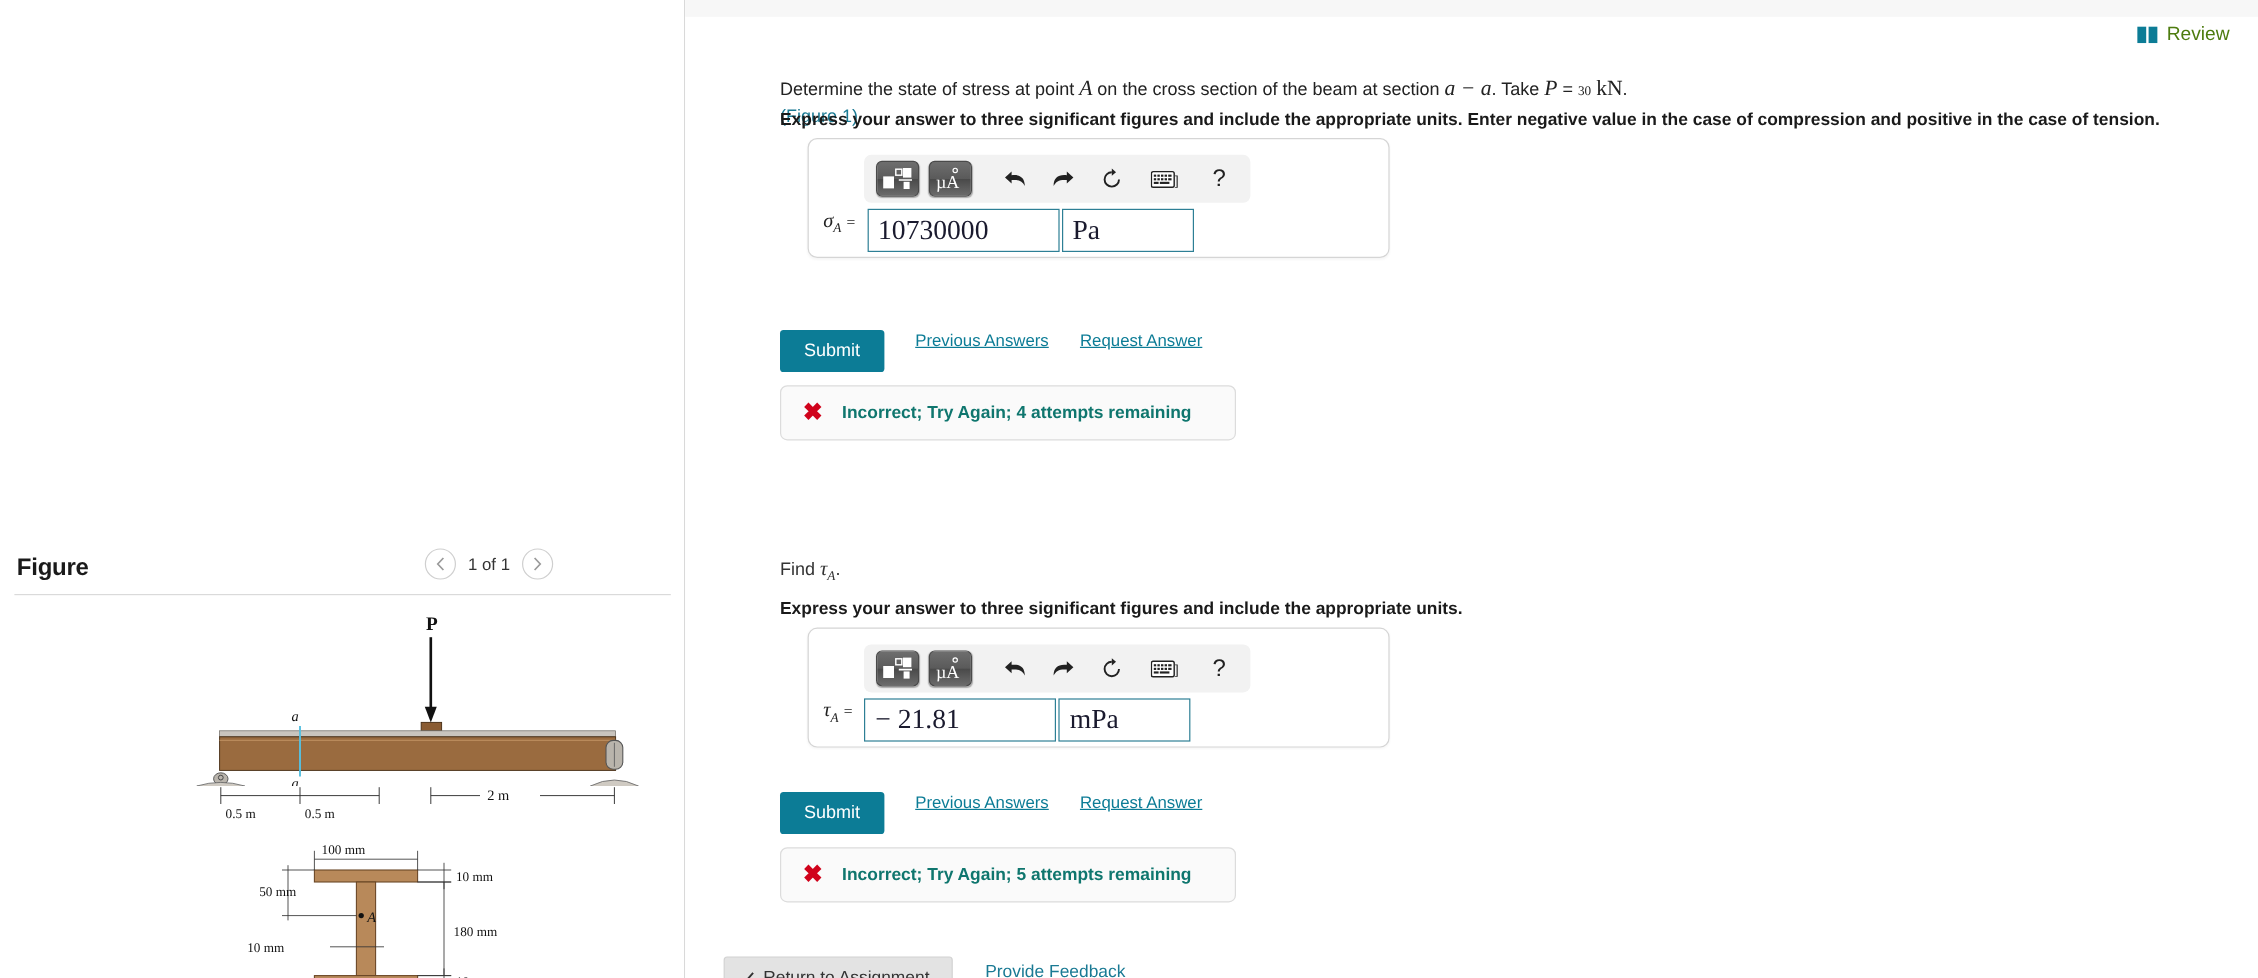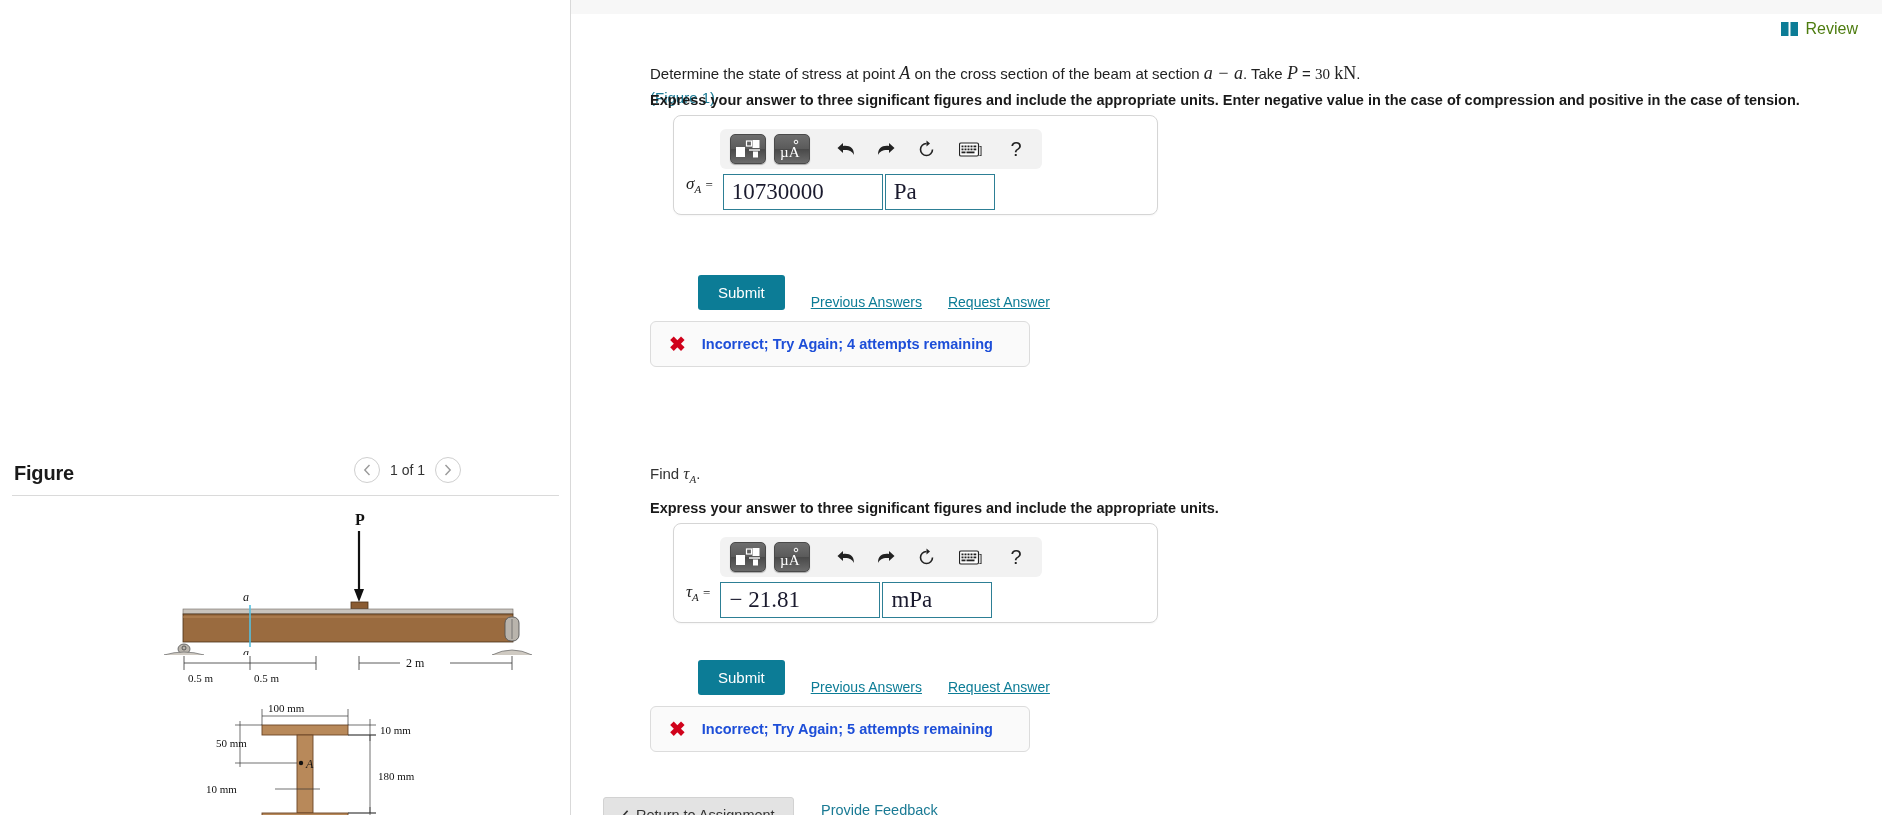--- a/index.html
+++ b/index.html
@@ -60,21 +60,21 @@
     position: absolute; right: 24px; top: 20px;
     display: flex; align-items: center; gap: 8px;
     color: #4d7c0f; font-size: 16px; cursor: pointer;
   }
 
   .q-text {
     position: absolute; left: 79px; top: 60px; width: 1160px;
     font-size: 15px; color: #222; line-height: 1.5;
   }
   .q-text .mi { font-family: "Liberation Serif", serif; font-style: italic; font-size: 18px; }
-  .q-text .mn { font-family: "Liberation Serif", serif; font-size: 15px; }
+  .q-text .mn { font-family: "Liberation Serif", serif; font-size: 11px; }
   .q-text .mu { font-family: "Liberation Serif", serif; font-size: 18px; font-style: normal; }
   .fig-link { color: #1a7a94; text-decoration: none; cursor: pointer; font-size: 15px; }
 
   .instr {
     position: absolute; left: 79px; width: 1180px;
     font-size: 14.5px; font-weight: bold; color: #1a1a1a;
   }
 
   
   .answer-card {
@@ -112,38 +112,38 @@
   .eq-label i { font-style: italic; }
   .eq-label sub { font-size: 11px; font-style: italic; }
   .ans-input {
     height: 36px; border: 1px solid #2d7f95; background: #fff;
     font-family: "Liberation Serif", serif; font-size: 23px; color: #1a1a2e;
     padding: 0 8px; line-height: 34px; outline: none;
   }
   .ans-value { width: 160px; }
   .ans-unit  { width: 110px; margin-left: 2px; }
 
-  .submit-row { position: absolute; display: flex; align-items: flex-end; margin-left: 48px; }
+  .submit-row { position: absolute; display: flex; align-items: flex-start; }
   .submit-btn {
     background: #0c7c96; color: #fff; border: none; border-radius: 3px;
     font-family: "Liberation Sans", sans-serif;
     font-size: 15px; padding: 9px 20px; cursor: pointer;
   }
   .alink {
     color: #0c7c96; font-size: 14px; text-decoration: underline;
     margin-left: 26px; cursor: pointer;
   }
 
   .feedback {
     position: absolute; height: 46px;
     border: 1px solid #dcdcdc; border-radius: 6px; background: #fafafa;
     display: flex; align-items: center; padding: 0 18px; gap: 16px;
   }
   .x-mark { color: #d0021b; font-size: 20px; font-weight: bold; line-height: 1; }
-  .fb-text { font-size: 14.5px; font-weight: bold; color: #1d4ed8; }
+  .fb-text { font-size: 14.5px; font-weight: bold; color: #0f766e; }
 
   .part-header {
     position: absolute; left: 0px; width: 1311px; height: 40px;
     background: #f7f7f7; border-top: 1px solid #e6e6e6; border-bottom: 1px solid #e6e6e6;
     display: flex; align-items: center; padding-left: 62px; gap: 22px;
   }
   .caret { width: 0; height: 0; border-left: 6px solid transparent;
            border-right: 6px solid transparent; border-top: 8px solid #222; cursor:pointer; }
   .part-title { font-size: 15px; font-weight: bold; color: #1a1a1a; }
 

